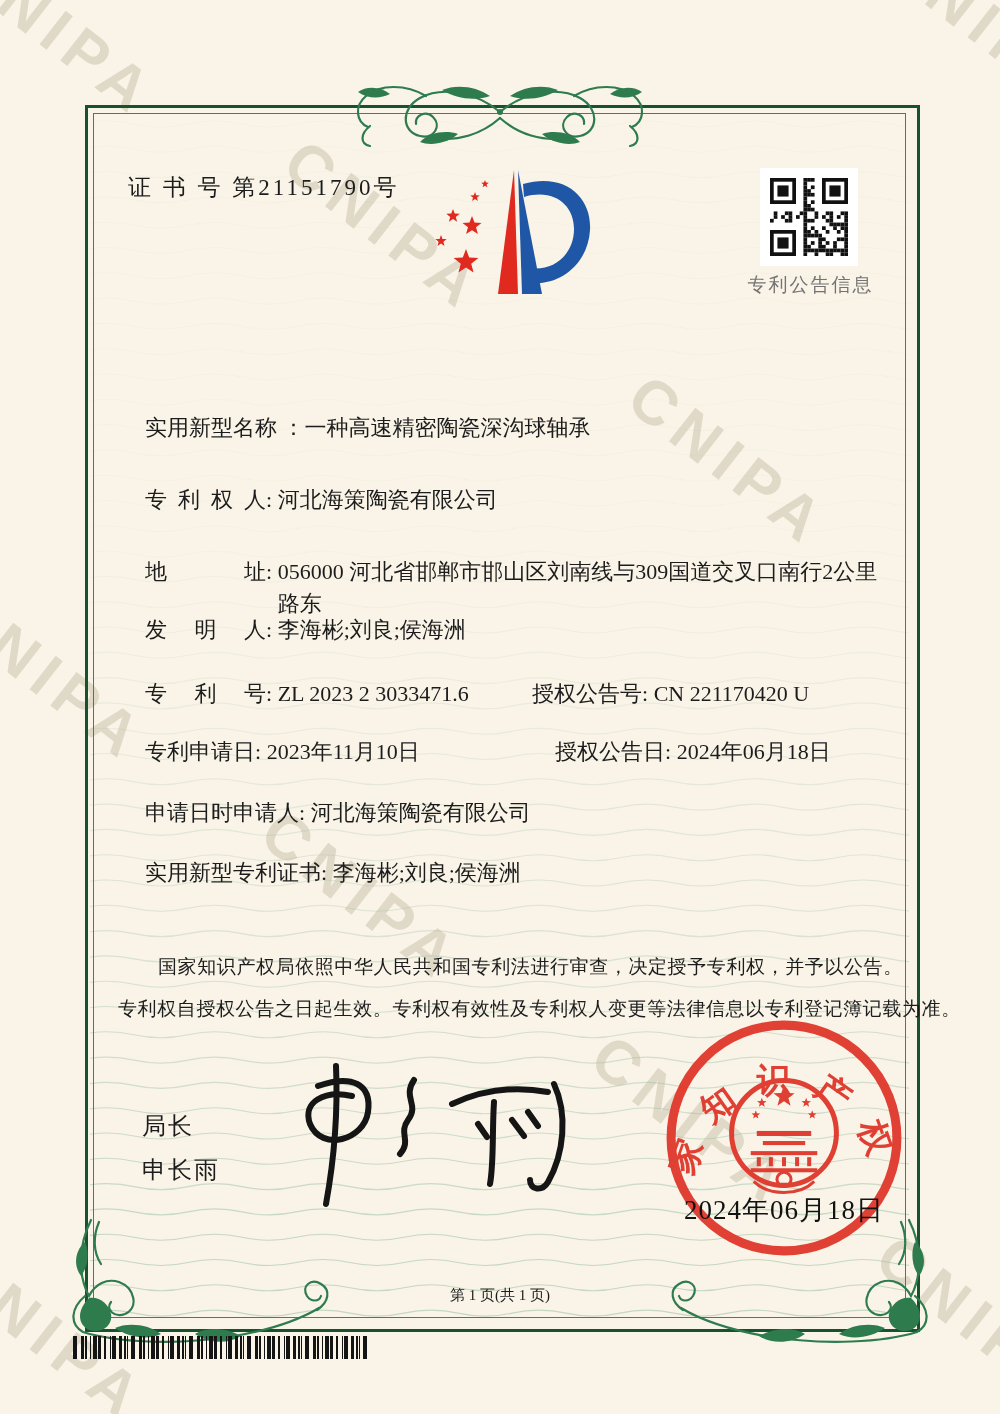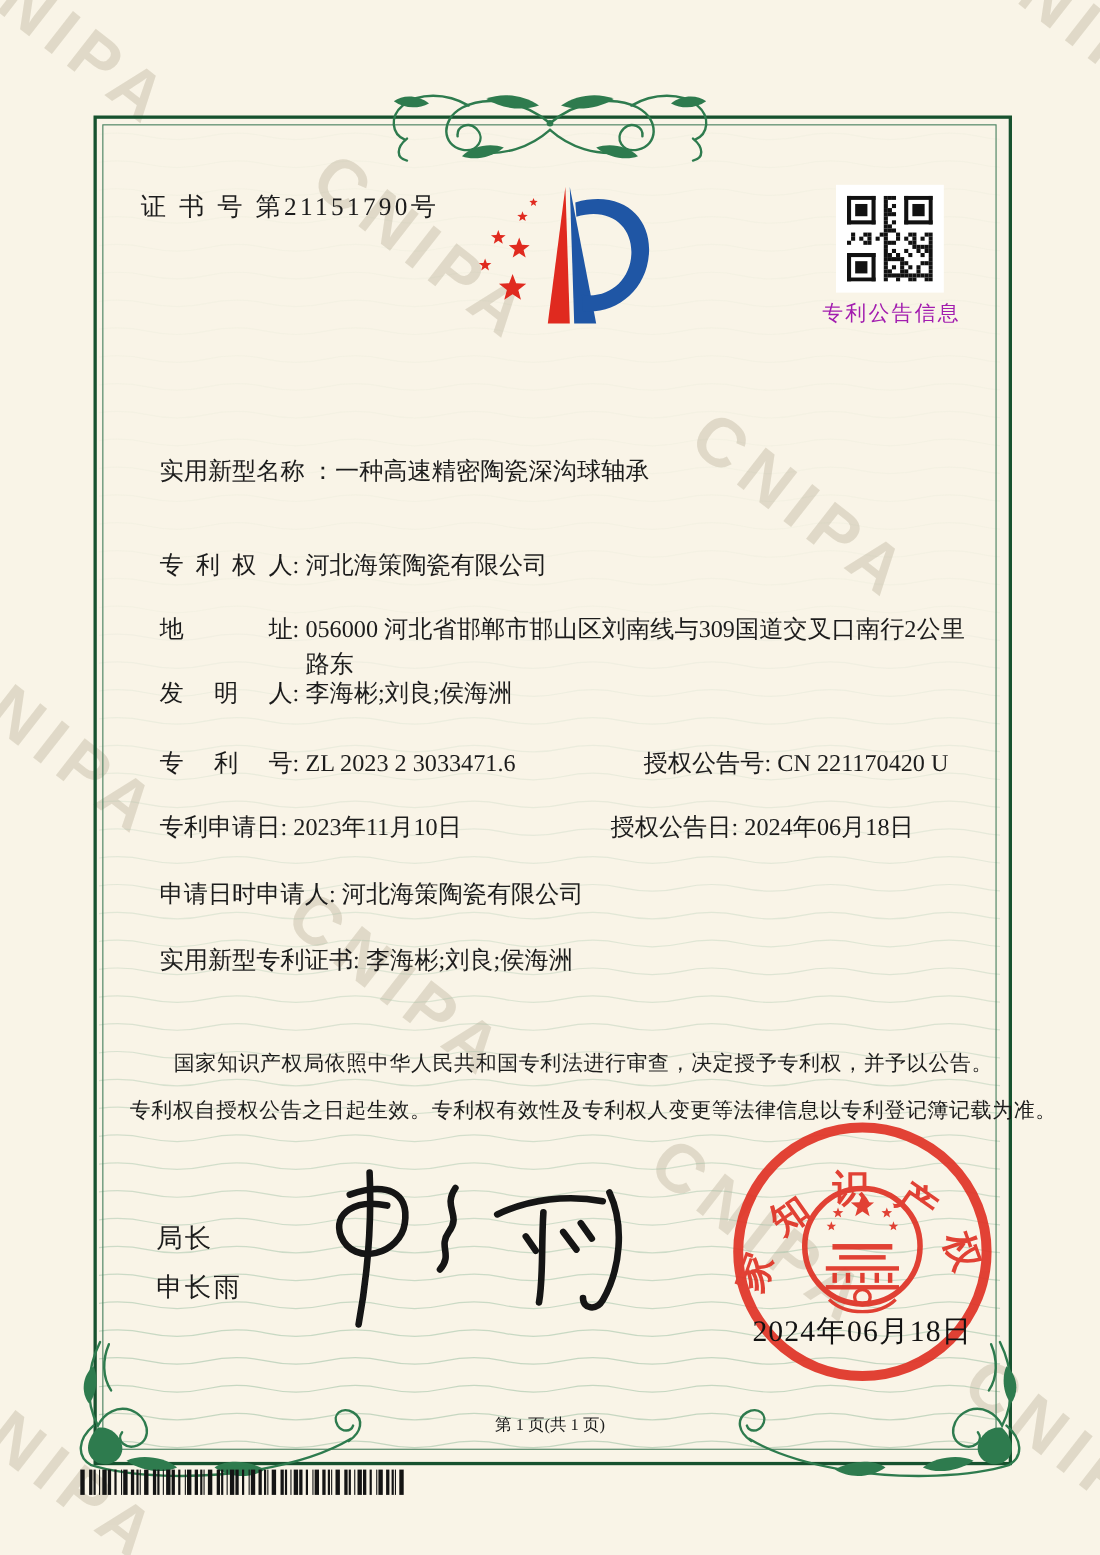--- a/index.html
+++ b/index.html
@@ -15,32 +15,32 @@
   .frame-inner{position:absolute;left:93px;top:113px;width:811px;height:1203px;
       border:1px solid #457e5c;}
   .guilloche{position:absolute;left:90px;top:110px;}
   .ornament{position:absolute;}
   
   .cert-no{position:absolute;left:128px;top:172px;font-size:23px;letter-spacing:3px;}
   .logo{position:absolute;left:428px;top:164px;}
   .qr-box{position:absolute;left:760px;top:168px;width:98px;height:98px;background:#fff;}
   .qr-box svg{position:absolute;left:10px;top:10px;}
   .qr-caption{position:absolute;left:733px;top:272px;width:155px;text-align:center;
-      font-size:19px;letter-spacing:2px;color:#a21caf;}
+      font-size:19px;letter-spacing:2px;color:#737373;}
   .title{position:absolute;left:0;right:0;top:296px;text-align:center;font-size:52px;
       font-weight:bold;letter-spacing:7px;color:#111;}
   
   .f-row{position:absolute;left:145px;display:flex;font-size:22px;line-height:32px;}
   .lbl{white-space:pre;flex:0 0 auto;}
   .val{flex:0 1 auto;}
   #row-name{top:412px}
-  #row-patentee{top:498px}
+  #row-patentee{top:484px}
   #row-address{top:556px;width:748px}
   #row-inventor{top:614px}
-  #row-patno{top:678px}  #row-grantno{top:678px;left:585px}
+  #row-patno{top:678px}  #row-grantno{top:678px;left:532px}
   #row-filedate{top:736px} #row-grantdate{top:736px;left:555px}
   #row-applicant{top:797px}
   #row-inventor2{top:857px}
   
   .body-line{position:absolute;left:118px;font-size:19px;white-space:nowrap;letter-spacing:.6px;}
   #body-l1{top:954px;padding-left:40px;}
   #body-l2{top:996px;}
   
   .signer-title{position:absolute;left:142px;top:1110px;font-size:24px;letter-spacing:2px;}
   .signer-name{position:absolute;left:142px;top:1154px;font-size:24px;letter-spacing:2px;}

